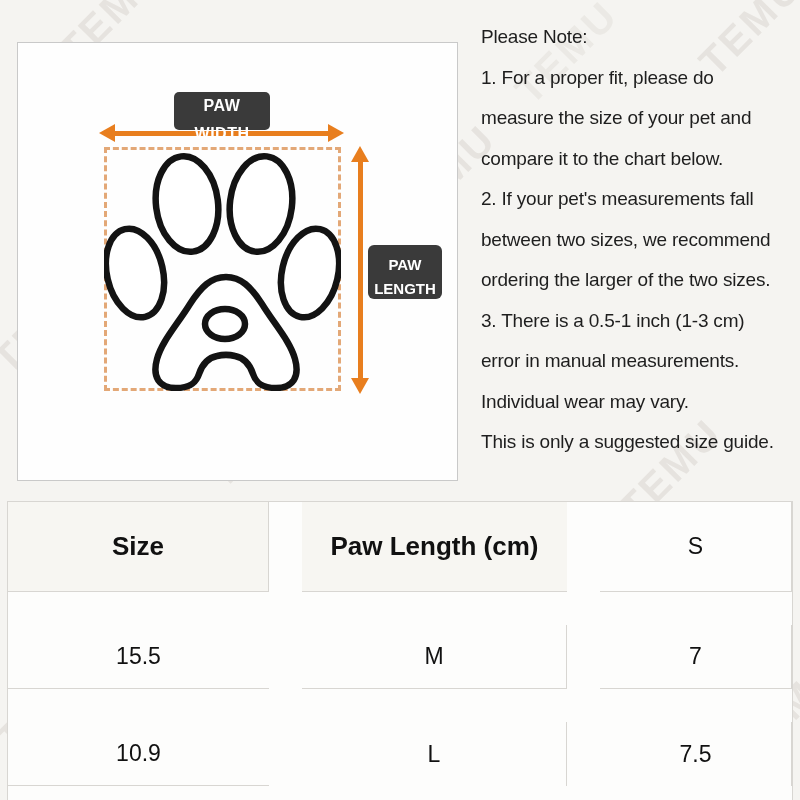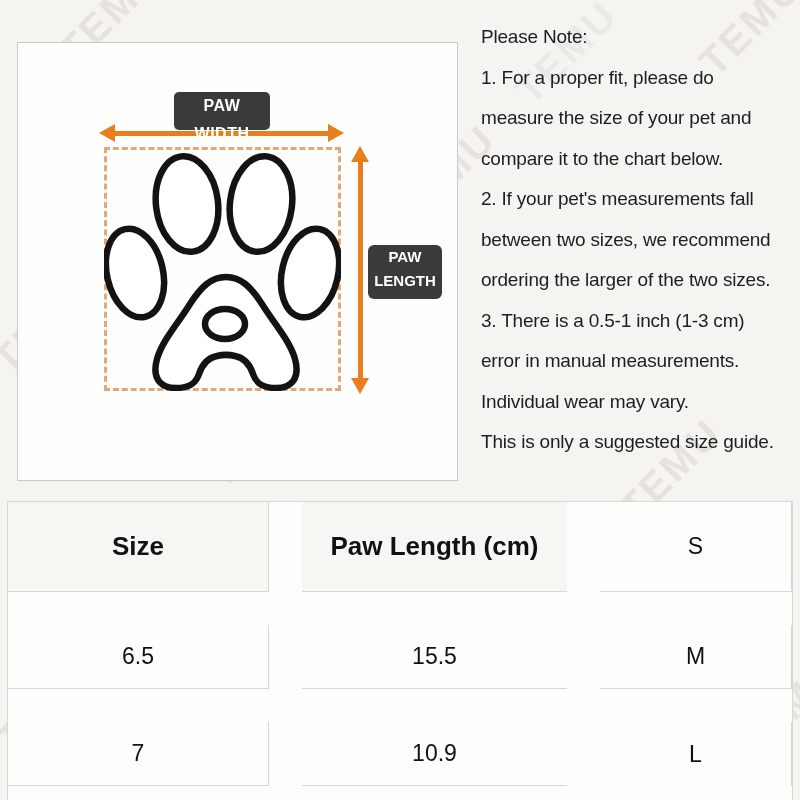--- a/index.html
+++ b/index.html
@@ -47,21 +47,21 @@
   .badge-width {
     left: 156px; top: 49px;
     width: 96px; height: 38px;
     font-size: 16px; line-height: 28px;
     letter-spacing: 0.5px;
   }
   .badge-length {
     left: 350px; top: 202px;
     width: 74px; height: 54px;
     font-size: 15px; line-height: 24px;
-    padding-top: 0; box-sizing: border-box;
+    padding-top: 8px; box-sizing: border-box;
     border-radius: 6px;
   }
   .dashed-box {
     position: absolute;
     left: 86px; top: 104px;
     width: 237px; height: 244px;
     border: 3px dashed #e3a877;
     box-sizing: border-box;
   }
   .paw-svg {
@@ -242,21 +242,20 @@
     <div class="note-line">error in manual measurements.</div>
     <div class="note-line">Individual wear may vary.</div>
     <div class="note-line">This is only a suggested size guide.</div>
   </div>
 
   <div class="size-table">
     <div class="tc th">Size</div>
     <div class="tc th col-last">Paw Length (cm)</div>
 
     <div class="tc td row-s">S</div>
-    <div class="tc td row-s">6.5</div>
     <div class="tc td row-s col-last">15.5</div>
 
     <div class="tc td row-m">M</div>
     <div class="tc td row-m">7</div>
     <div class="tc td row-m col-last">10.9</div>
 
     <div class="tc td row-l row-last">L</div>
     <div class="tc td row-l row-last">7.5</div>
     <div class="tc td row-l row-last col-last">19.5</div>
   </div>

